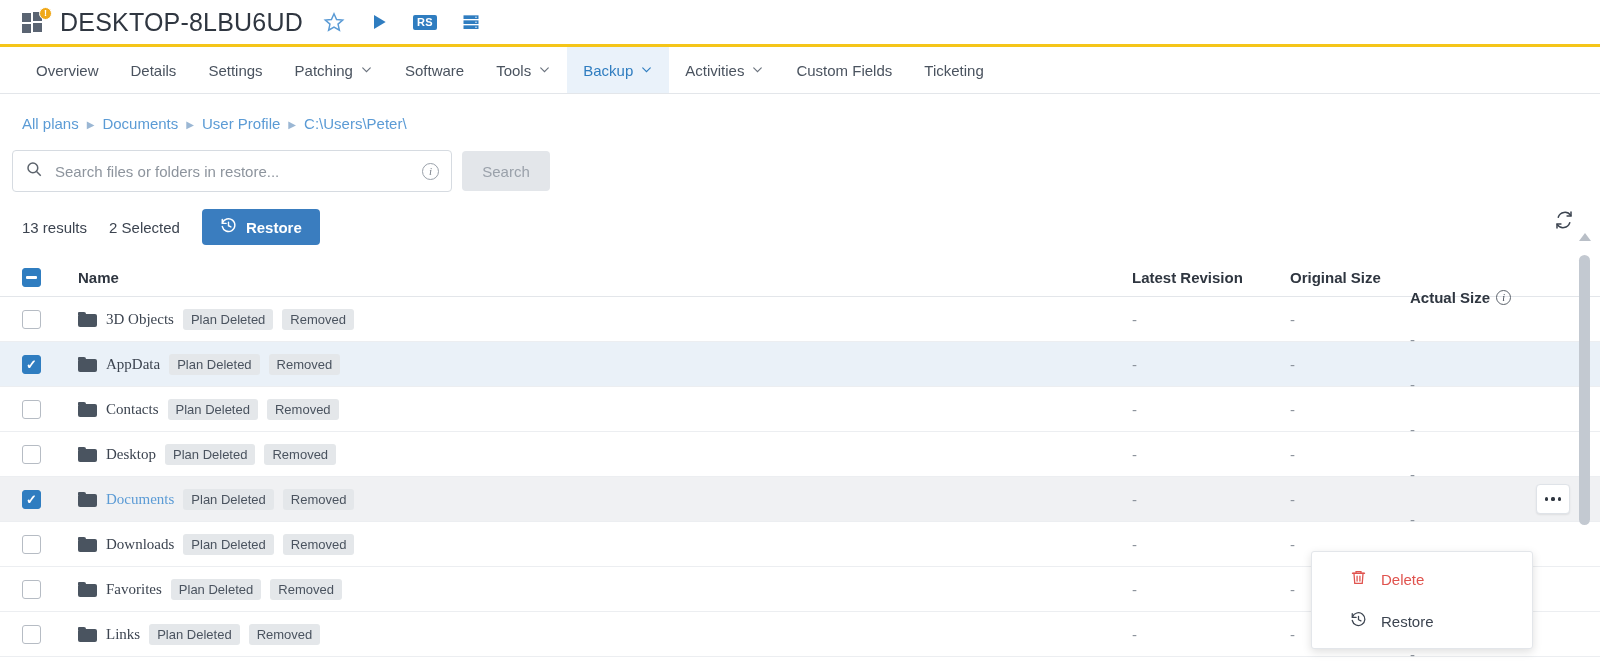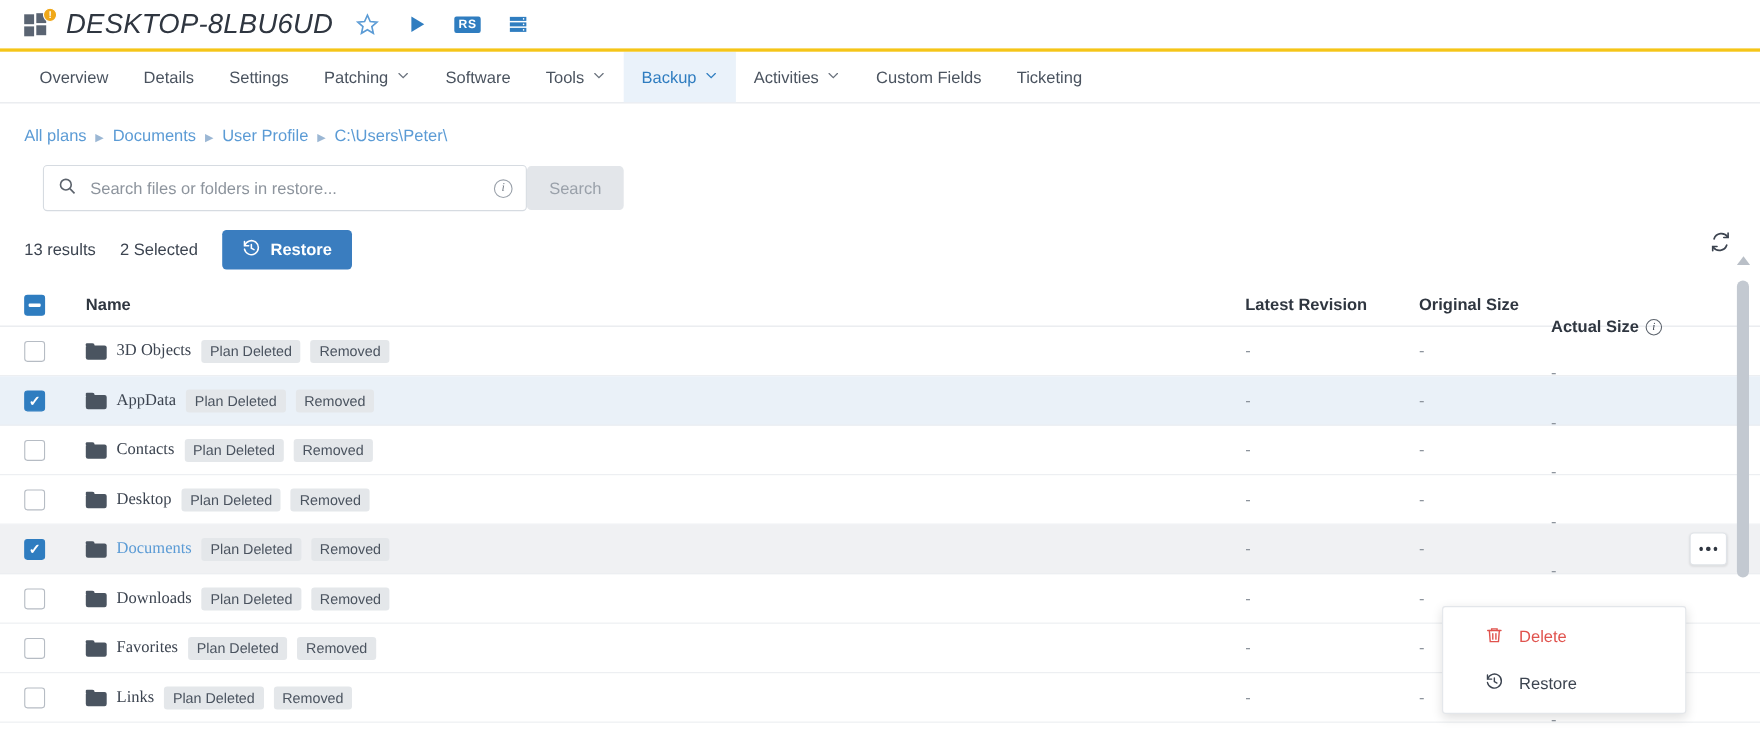--- a/index.html
+++ b/index.html
@@ -49,21 +49,20 @@
     text-align: center;
     font-weight: bold;
   }
   .device-title {
     font-size: 25px;
     font-weight: 500;
     color: #2f3640;
     letter-spacing: .2px;
     margin-right: 20px;
     white-space: nowrap;
-    font-style: italic;
   }
   .hdr-icons { display: flex; align-items: center; gap: 24px; justify-content: center; }
   .hdr-icon { cursor: pointer; display: flex; align-items: center; }
   .rs-badge {
     background: #2f7dc0; color: #fff;
     font-size: 11px; font-weight: bold;
     padding: 2px 4px; border-radius: 2px;
     letter-spacing: .5px; line-height: 1;
   }
 
@@ -96,21 +95,22 @@
   }
   .crumb { color: #5b9bd5; cursor: pointer; }
   .crumb-sep {
     color: #9bb7d4; font-size: 10px;
     transform: translateY(1px);
   }
 
   
   .searchrow {
     display: flex; align-items: center;
-    padding: 18px 22px 0 39px;
+    padding: 18px 22px 0 12px;
+    gap: 10px;
   }
   .searchbox {
     width: 440px; height: 42px;
     border: 1px solid #d6dbe1;
     border-radius: 4px;
     display: flex; align-items: center;
     padding: 0 12px;
     gap: 10px;
     background: #fff;
   }

